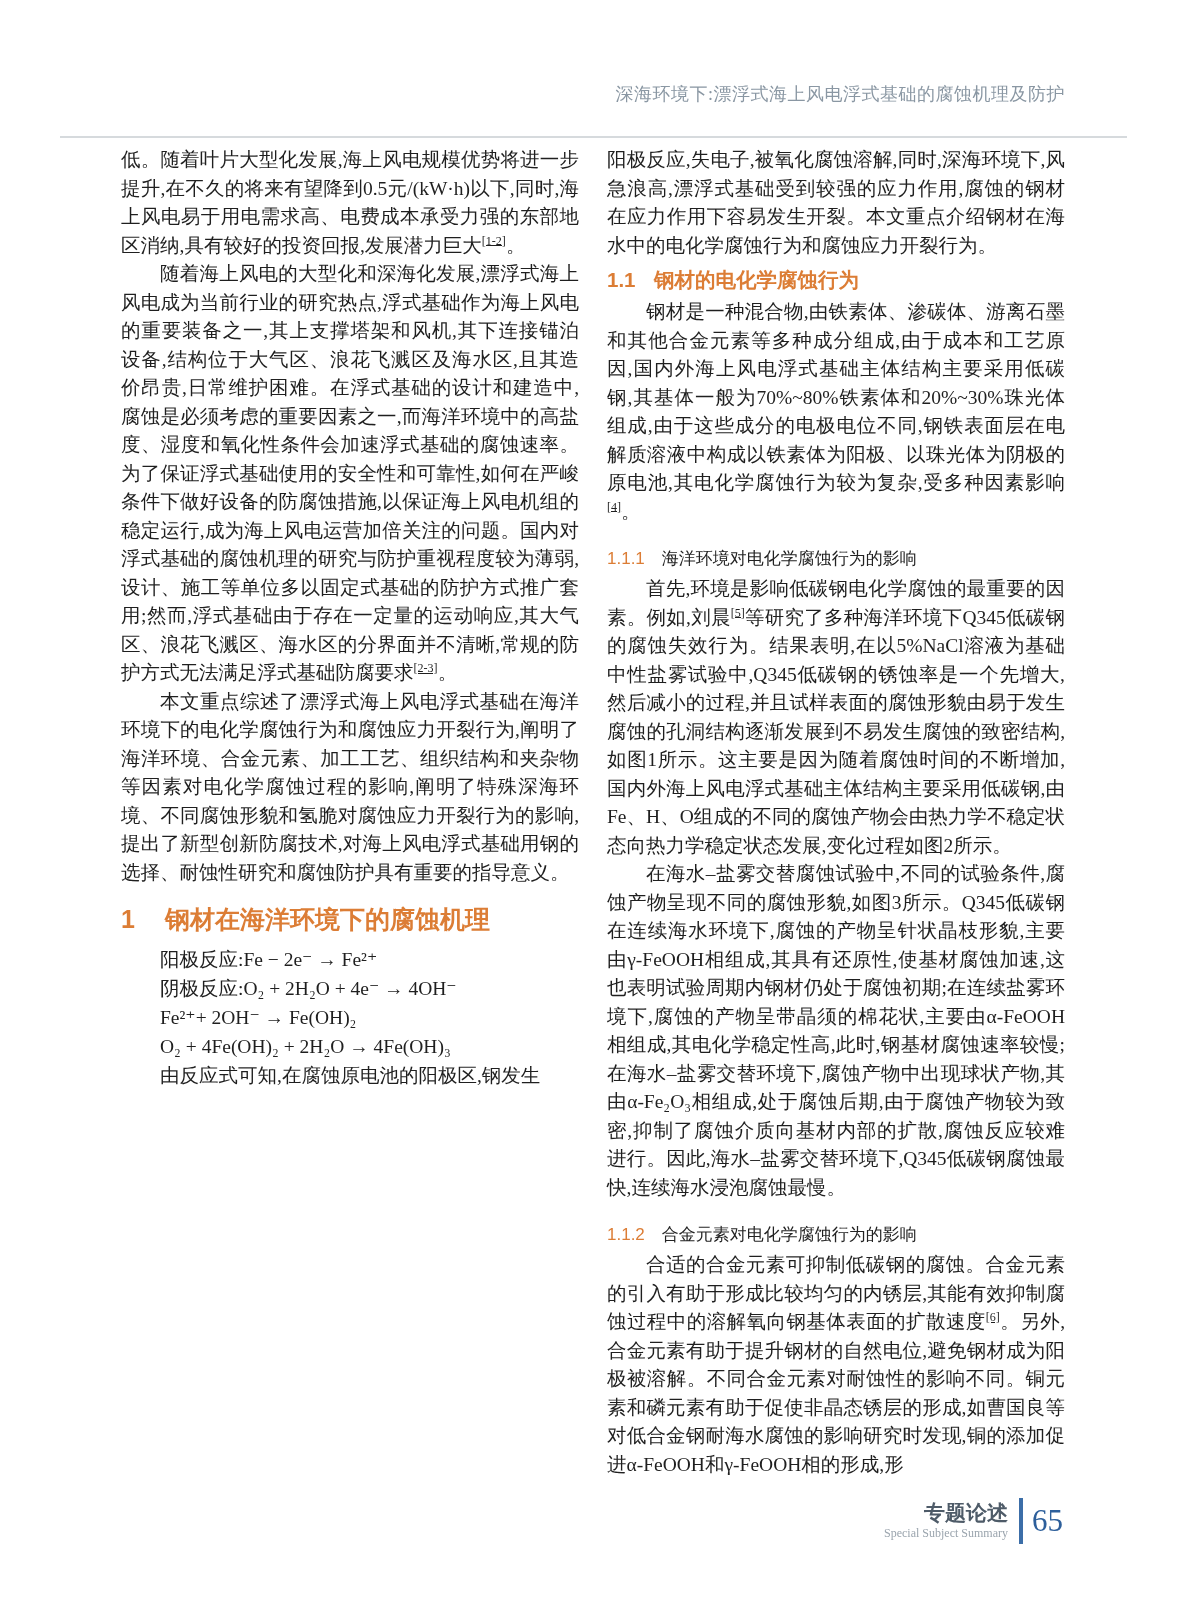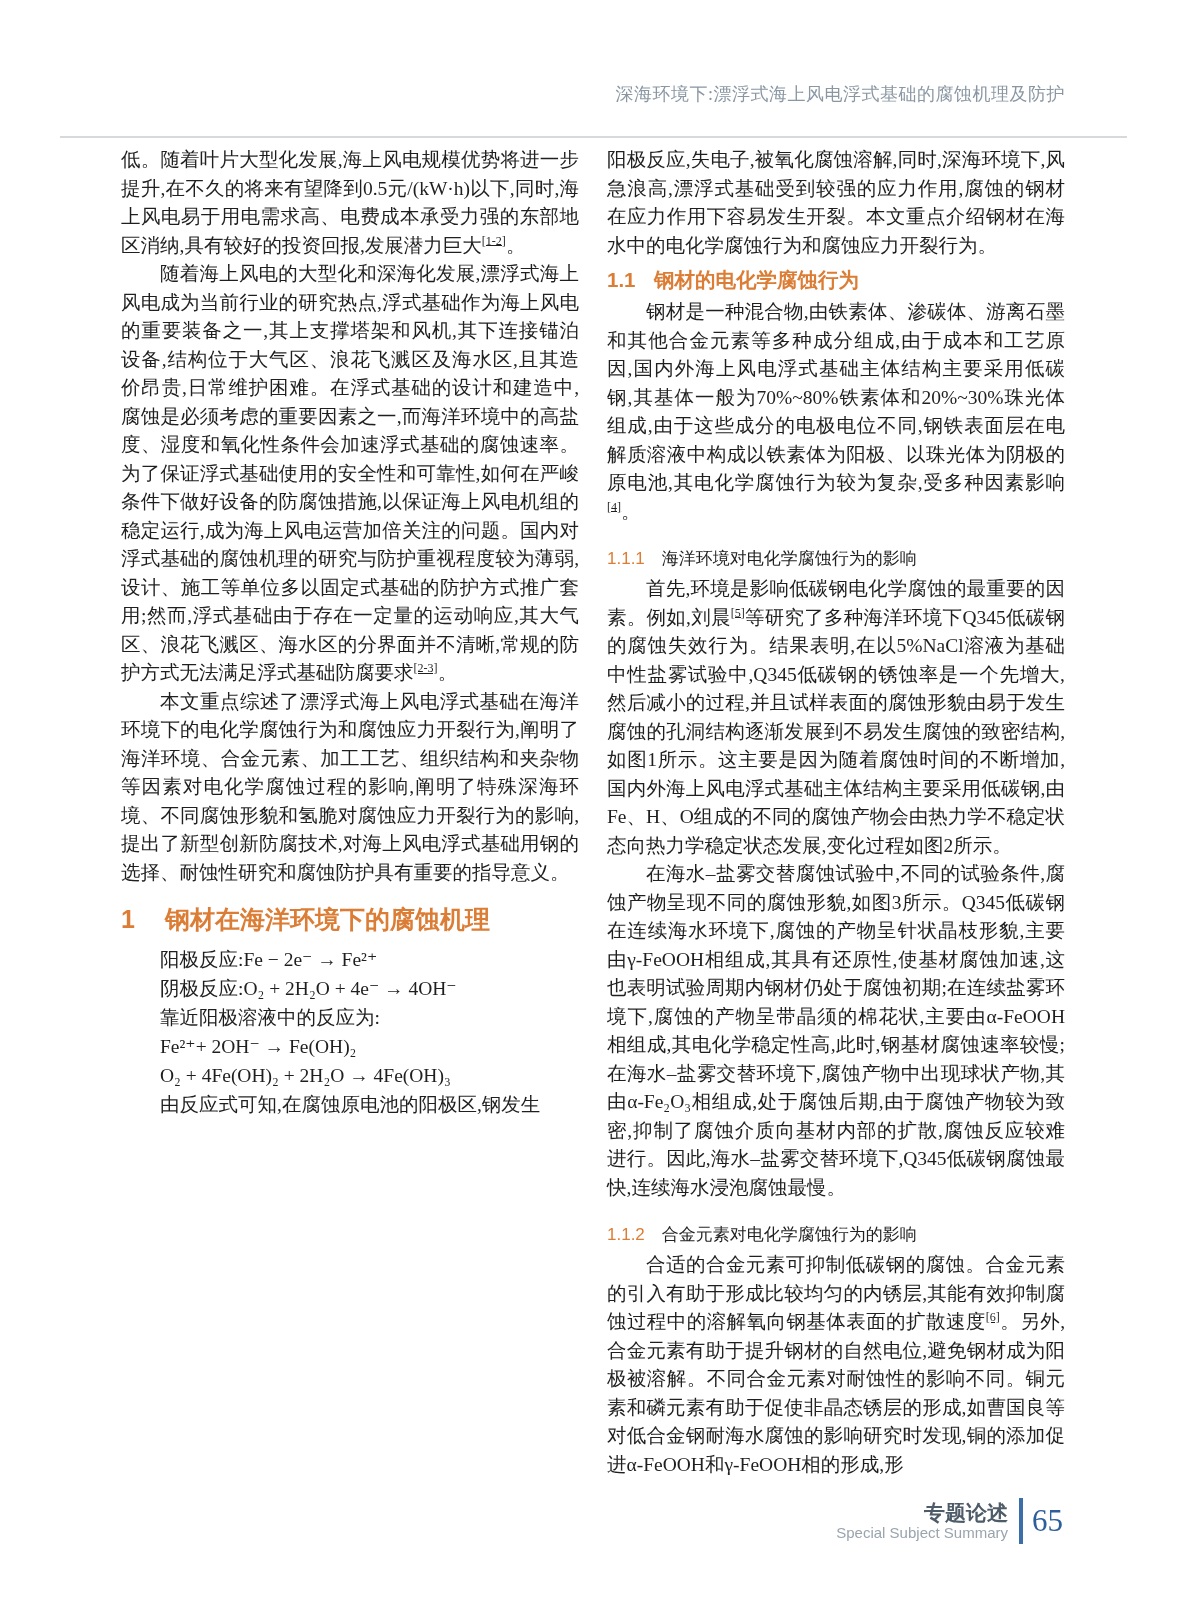--- a/index.html
+++ b/index.html
@@ -62,22 +62,22 @@
     position:absolute; top:1498px; right:124px;
     display:flex; align-items:center;
   }
   .footer-labels { text-align:right; }
   .footer-cn {
     font-family:"Liberation Sans","DejaVu Sans",sans-serif;
     font-size:21px; font-weight:bold; color:var(--footer_slate,#4e5b68);
     line-height:24px;
   }
   .footer-en {
-    font-family:Liberation Sans, sans-serif;
-    font-size:15px; color:var(--footer_gray,#9aa4ad); line-height:16px;
+    font-family:Liberation Serif, serif;
+    font-size:12px; color:var(--footer_gray,#9aa4ad); line-height:16px;
   }
   .footer-bar {
     width:4px; height:46px; margin:0 9px 0 11px;
     background:var(--footer_blue,#3c6ea8);
   }
   .footer-page {
     font-size:31px; color:var(--footer_blue_dark,#2d5f9b);
     font-family:"Liberation Serif","DejaVu Serif",serif;
   }
 </style>
@@ -93,21 +93,20 @@
 
     <section class="col">
       <p class="para no-indent"><span>低。随着叶片大型化发展,海上风电规模优势将进一步提升,在不久的将来有望降到0.5元/(kW·h)以下,同时,海上风电易于用电需求高、电费成本承受力强的东部地区消纳,具有较好的投资回报,发展潜力巨大</span><sup>[1-2]</sup><span>。</span></p>
       <p class="para"><span>随着海上风电的大型化和深海化发展,漂浮式海上风电成为当前行业的研究热点,浮式基础作为海上风电的重要装备之一,其上支撑塔架和风机,其下连接锚泊设备,结构位于大气区、浪花飞溅区及海水区,且其造价昂贵,日常维护困难。在浮式基础的设计和建造中,腐蚀是必须考虑的重要因素之一,而海洋环境中的高盐度、湿度和氧化性条件会加速浮式基础的腐蚀速率。为了保证浮式基础使用的安全性和可靠性,如何在严峻条件下做好设备的防腐蚀措施,以保证海上风电机组的稳定运行,成为海上风电运营加倍关注的问题。国内对浮式基础的腐蚀机理的研究与防护重视程度较为薄弱,设计、施工等单位多以固定式基础的防护方式推广套用;然而,浮式基础由于存在一定量的运动响应,其大气区、浪花飞溅区、海水区的分界面并不清晰,常规的防护方式无法满足浮式基础防腐要求</span><sup>[2-3]</sup><span>。</span></p>
       <p class="para"><span>本文重点综述了漂浮式海上风电浮式基础在海洋环境下的电化学腐蚀行为和腐蚀应力开裂行为,阐明了海洋环境、合金元素、加工工艺、组织结构和夹杂物等因素对电化学腐蚀过程的影响,阐明了特殊深海环境、不同腐蚀形貌和氢脆对腐蚀应力开裂行为的影响,提出了新型创新防腐技术,对海上风电浮式基础用钢的选择、耐蚀性研究和腐蚀防护具有重要的指导意义。</span></p>
       <h2 class="h-l1">
         <span class="h-num">1</span><span class="h-title">钢材在海洋环境下的腐蚀机理</span>
       </h2>
       <div class="eq">阳极反应:Fe − 2e⁻ → Fe²⁺</div>
       <div class="eq">阴极反应:O₂ + 2H₂O + 4e⁻ → 4OH⁻</div>
-      <div class="eq">靠近阳极溶液中的反应为:</div>
       <div class="eq">Fe²⁺+ 2OH⁻ → Fe(OH)₂</div>
       <div class="eq">O₂ + 4Fe(OH)₂ + 2H₂O → 4Fe(OH)₃</div>
       <div class="eq wrap">由反应式可知,在腐蚀原电池的阳极区,钢发生</div>
     </section>
 
     <section class="col">
       <p class="para no-indent"><span>阳极反应,失电子,被氧化腐蚀溶解,同时,深海环境下,风急浪高,漂浮式基础受到较强的应力作用,腐蚀的钢材在应力作用下容易发生开裂。本文重点介绍钢材在海水中的电化学腐蚀行为和腐蚀应力开裂行为。</span></p>
       <h3 class="h-l2">
         <span class="h-num">1.1</span><span class="h-title">钢材的电化学腐蚀行为</span>
       </h3>

